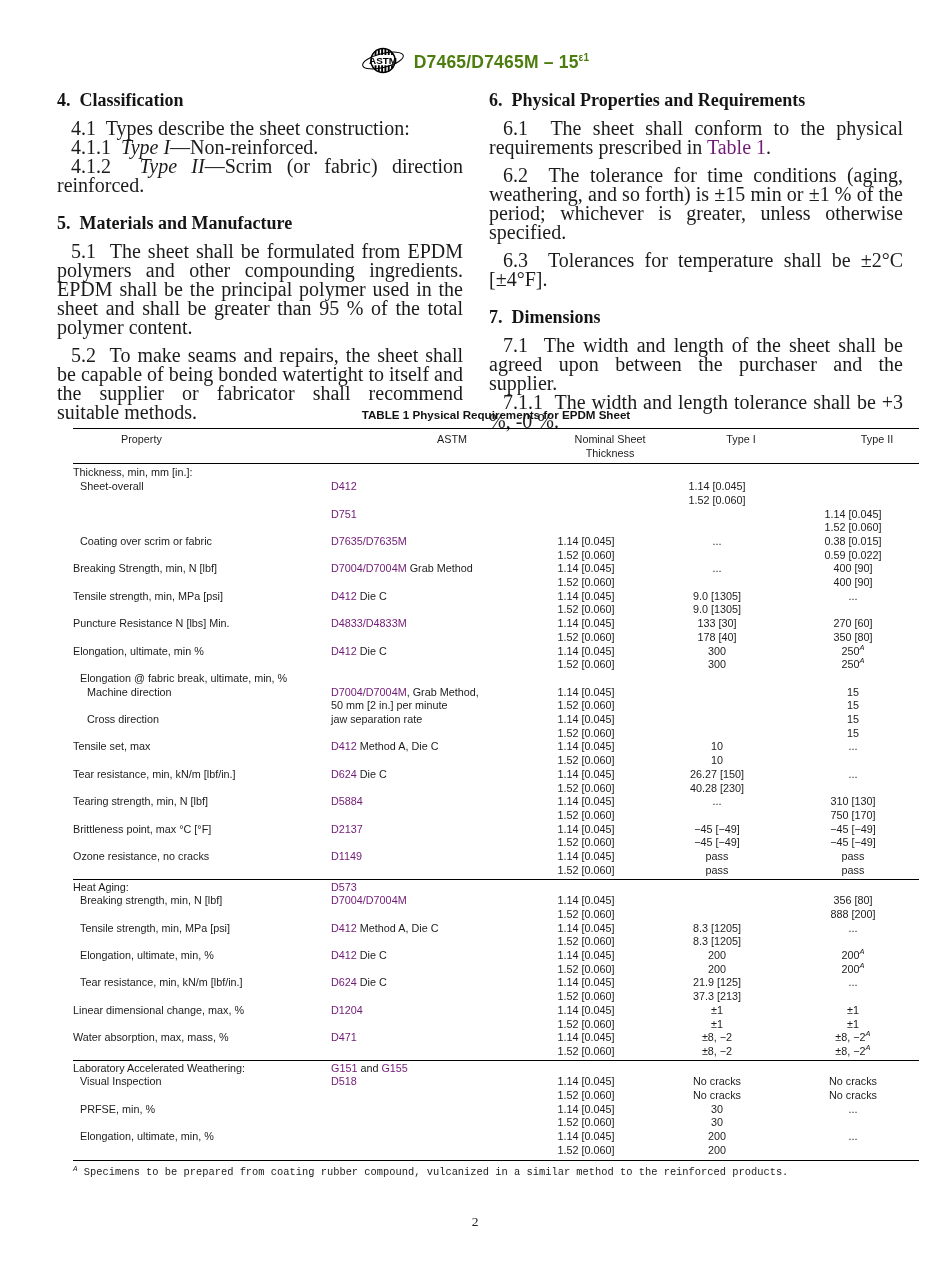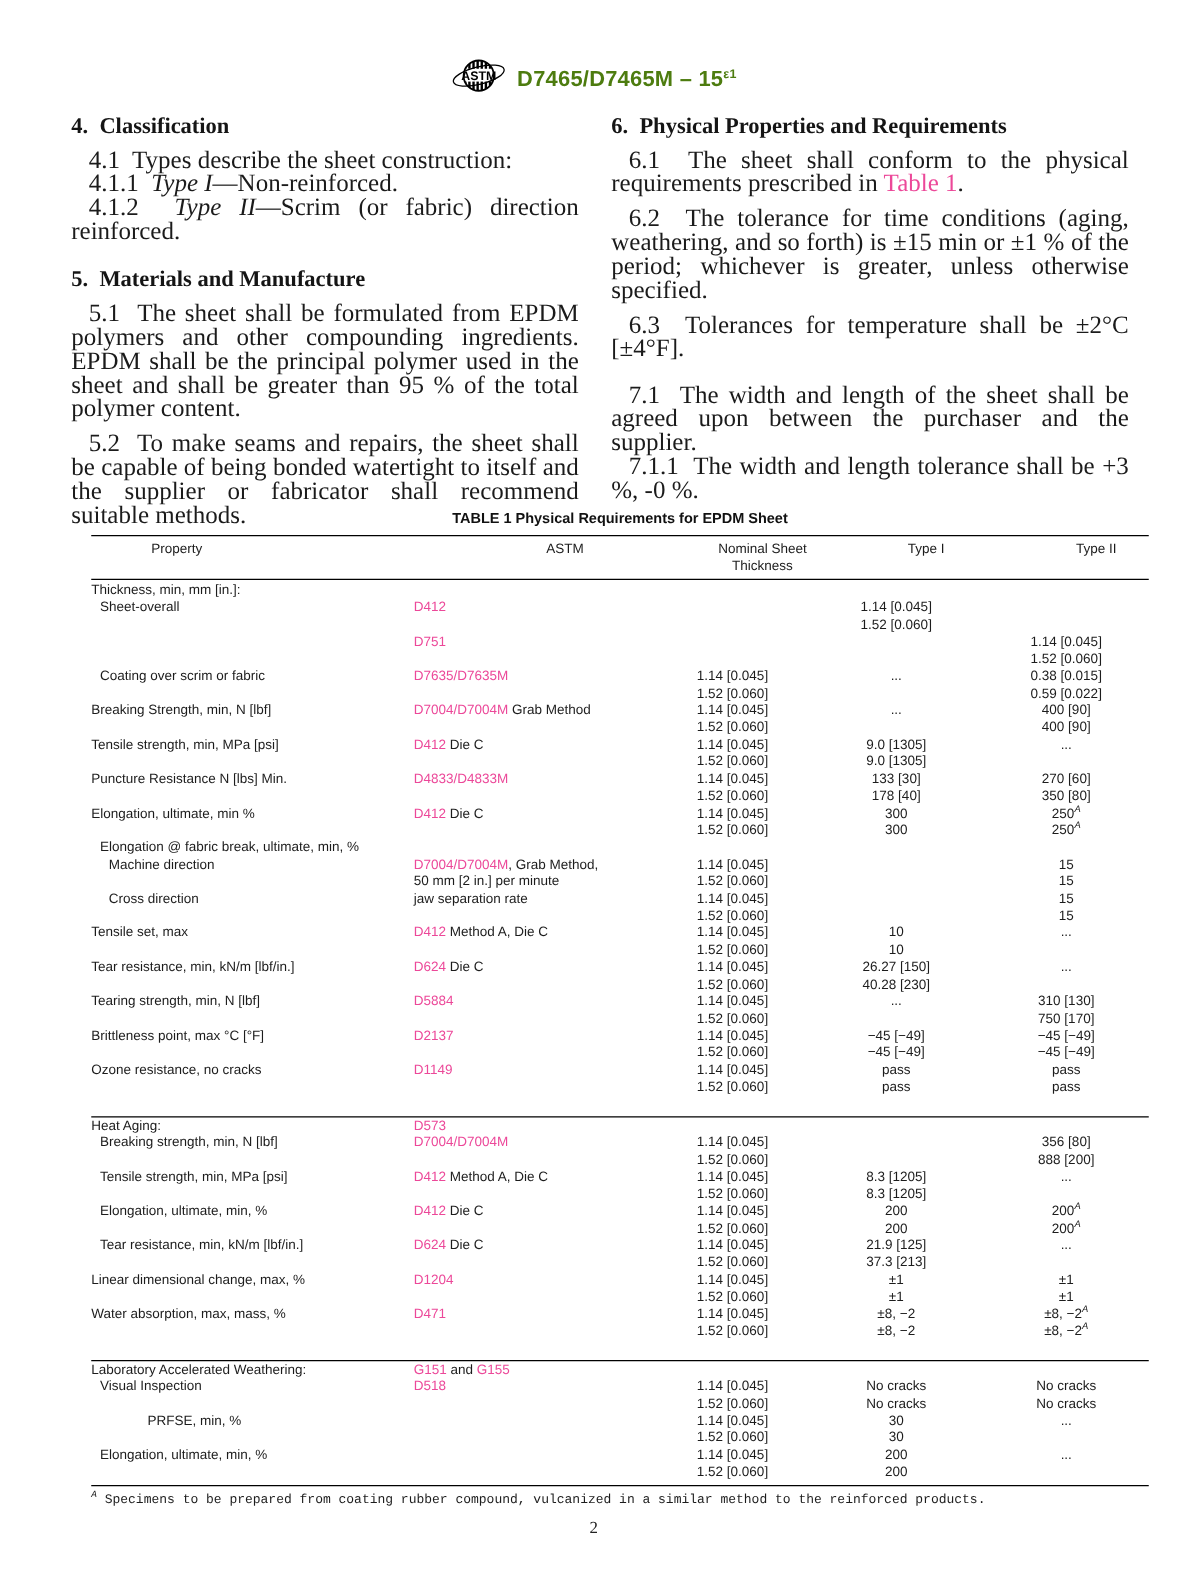--- a/index.html
+++ b/index.html
@@ -17,39 +17,39 @@
   
   .col{position:absolute;top:90px;}
   .col-left{left:57px;width:406px;}
   .col-right{left:489px;width:414px;}
   .sec{margin:0 0 18px 0;}
   .sec + .sec{margin-top:18px;}
   .sec-h{font-size:18px;font-weight:bold;margin:0 0 8px 0;color:#151515;}
   .para{font-size:20px;line-height:19px;text-align:justify;
         text-indent:14px;margin:0 0 9px 0;}
   .para.tight{margin-bottom:0;}
-  .red{color:#ec4899;}
+  .red{color:#701a75;}
 
   
   .tablewrap{position:absolute;left:73px;top:408px;width:846px;}
   .tbl-title{text-align:center;font-family:"Liberation Sans",sans-serif;
              font-weight:bold;font-size:11.6px;color:#111;margin:0 0 7px 0;}
   .tbl{border-top:1.6px solid #000;border-bottom:1.9px solid #000;
        font-family:"Liberation Sans",sans-serif;font-size:10.8px;
        line-height:13.7px;color:#1c1c1c;}
   .tbl-head,.trow{display:grid;grid-template-columns:258px 194px 122px 140px 132px;}
   .tbl-head{border-bottom:0.8px solid #000;padding:4px 0 3px 0;}
   .th{align-self:start;padding-left:48px;}
   .c{white-space:nowrap;overflow:visible;}
   .c-prop{text-align:left;}
   .c-astm{text-align:left;}
   .c-nom,.c-t1,.c-t2{text-align:center;}
   .c-astm-h{text-align:center;}
   .tbl-body{padding:2px 0 2px 0;}
-  .trow.tdiv{border-top:1.4px solid #000;padding-top:1px;margin-top:15px;}
+  .trow.tdiv{border-top:1.4px solid #000;padding-top:1px;margin-top:1px;}
   .supA{font-size:7.5px;font-style:italic;vertical-align:super;line-height:0;}
   .tbl-foot{font-family:Liberation Mono, monospace;font-size:10.4px;
             line-height:13px;padding-top:5px;color:#1c1c1c;}
 
   
   .page-foot{position:absolute;top:1214px;left:0;width:100%;text-align:center;
              font-size:13.5px;color:#222;}
 </style>
 </head>
 <body>
@@ -97,20 +97,21 @@
       </section>
     </div>
   <div class="col col-right" id="col-right">
       <section class="sec">
         <h2 class="sec-h">6.&nbsp; Physical Properties and Requirements</h2>
         <p class="para"><span>6.1&nbsp; The sheet shall conform to the physical requirements prescribed in </span><span class="red">Table 1</span><span>.</span></p>
         <p class="para"><span>6.2&nbsp; The tolerance for time conditions (aging, weathering, and so forth) is ±15 min or ±1 % of the period; whichever is greater, unless otherwise specified.</span></p>
         <p class="para"><span>6.3&nbsp; Tolerances for temperature shall be ±2°C [±4°F].</span></p>
       </section>
       <section class="sec">
+        <h2 class="sec-h">7.&nbsp; Dimensions</h2>
         <p class="para tight"><span>7.1&nbsp; The width and length of the sheet shall be agreed upon between the purchaser and the supplier.</span></p>
         <p class="para tight"><span>7.1.1&nbsp; The width and length tolerance shall be +3 %, -0 %.</span></p>
       </section>
     </div>
 
   <section class="tablewrap">
     <div class="tbl-title">TABLE 1 Physical Requirements for EPDM Sheet</div>
     <div class="tbl">
       <div class="tbl-head">
         <div class="c c-prop th">Property</div>
@@ -439,21 +440,21 @@
             <div class="c c-t2">No cracks</div>
           </div>
           <div class="trow">
             <div class="c c-prop"></div>
             <div class="c c-astm"></div>
             <div class="c c-nom">1.52 [0.060]</div>
             <div class="c c-t1">No cracks</div>
             <div class="c c-t2">No cracks</div>
           </div>
           <div class="trow">
-            <div class="c c-prop" style="padding-left: 7px; margin-left: 38px;">PRFSE, min, %</div>
+            <div class="c c-prop" style="padding-left: 7px;">PRFSE, min, %</div>
             <div class="c c-astm"></div>
             <div class="c c-nom">1.14 [0.045]</div>
             <div class="c c-t1">30</div>
             <div class="c c-t2">...</div>
           </div>
           <div class="trow">
             <div class="c c-prop"></div>
             <div class="c c-astm"></div>
             <div class="c c-nom">1.52 [0.060]</div>
             <div class="c c-t1">30</div>

